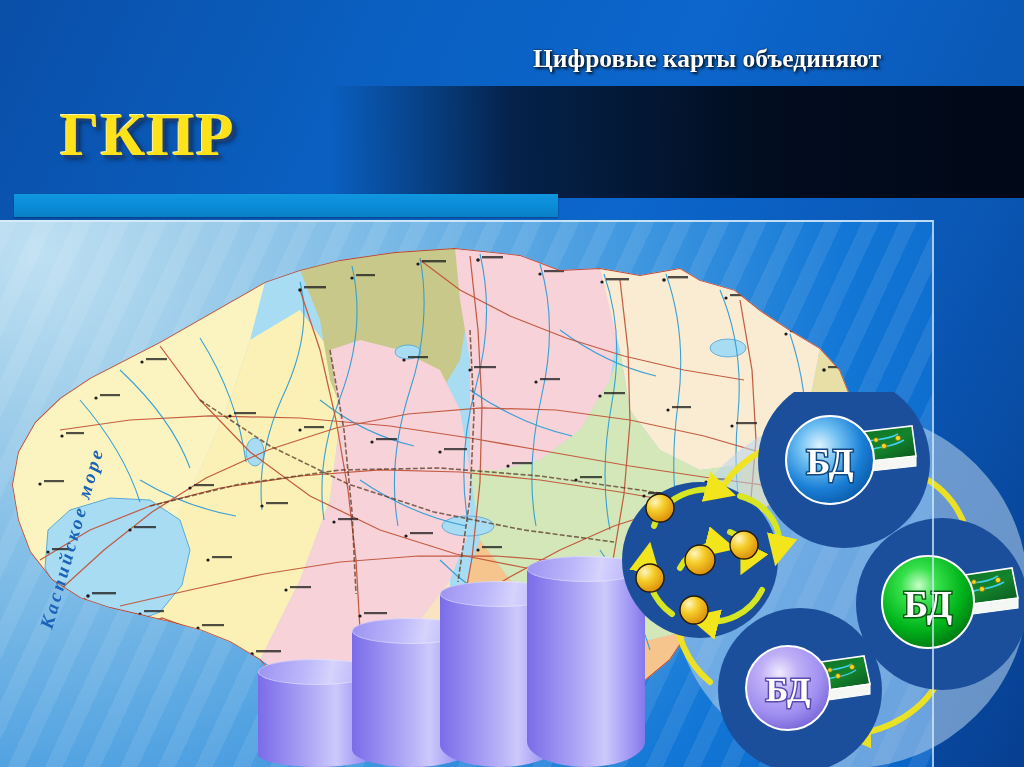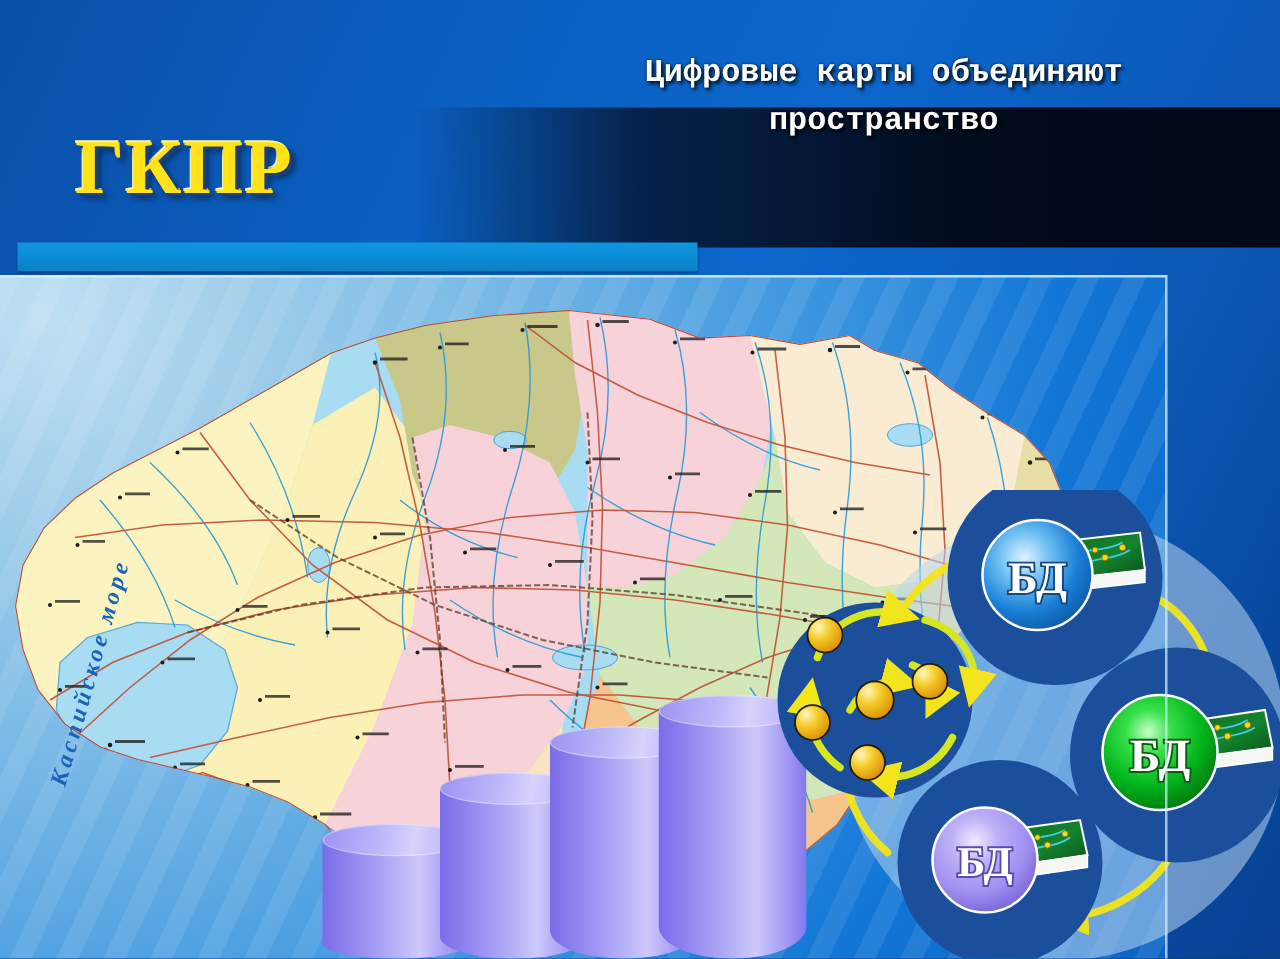--- a/index.html
+++ b/index.html
@@ -13,21 +13,21 @@
       background:linear-gradient(90deg,rgba(3,22,52,0) 0%,rgba(3,16,40,.78) 26%,rgba(1,8,22,.95) 62%,rgba(1,7,20,.98) 100%);}
   #gkpr{position:absolute;left:60px;top:96px;width:240px;height:76px;
       font-size:62px;font-weight:bold;letter-spacing:1px;color:#ffe21a;
       font-family:Liberation Serif, serif;line-height:76px;
       text-shadow:3px 3px 0 #1c3f78, 4px 4px 5px rgba(0,0,0,.55), -1px -1px 0 #fff7a8;}
   #accent-bar{position:absolute;left:14px;top:194px;width:544px;height:23px;
       background:linear-gradient(180deg,#1196e0 0%,#0a8bd6 55%,#0b7fc6 100%);
       box-shadow:0 1px 2px rgba(0,0,0,.35);}
   #headline{position:absolute;left:400px;top:40px;width:614px;
       text-align:center;color:#ffffff;font-weight:bold;font-size:25.5px;line-height:38px;
-      font-family:Liberation Mono, monospace;
+      font-family:Liberation Serif, serif;
       text-shadow:2px 2px 3px rgba(0,0,0,.75),0 0 2px rgba(0,0,0,.9);}
 
   
   #frame{position:absolute;left:0;top:220px;width:934px;height:547px;overflow:hidden;
       background:
         repeating-linear-gradient(115deg,rgba(255,255,255,.085) 0 16px,rgba(255,255,255,0) 16px 34px),
         radial-gradient(circle at 4% 6%, #bfe0f2 0%, #9ecdea 16%, #79b9e6 34%, #3f97df 58%, #1277d6 78%, #0a63c6 100%);}
   #frame-border{position:absolute;left:0;top:220px;width:934px;height:547px;
       border-top:2px solid rgba(220,238,252,.85);border-right:2px solid rgba(210,232,250,.75);
       box-sizing:border-box;pointer-events:none;}
@@ -53,21 +53,20 @@
 <body>
 
 <div id="slide">
 
   <div id="header">
     <div class="hdr-dark-band"></div>
     <div id="gkpr">ГКПР</div>
     <div id="accent-bar"></div>
     <div id="headline">
       <div>Цифровые карты объединяют</div>
-      <div>пространство</div>
     </div>
   </div>
 
   <div id="frame"></div>
 
   <div id="map-wrap">
     <svg class="mapsvg" viewBox="0 0 860 537" preserveAspectRatio="none">
       <defs>
         <clipPath id="mapclip">
           <path d="M300,40 L340,30 L395,22 L455,18 L520,25 L560,40 L600,38 L640,45 L680,38 L700,50

